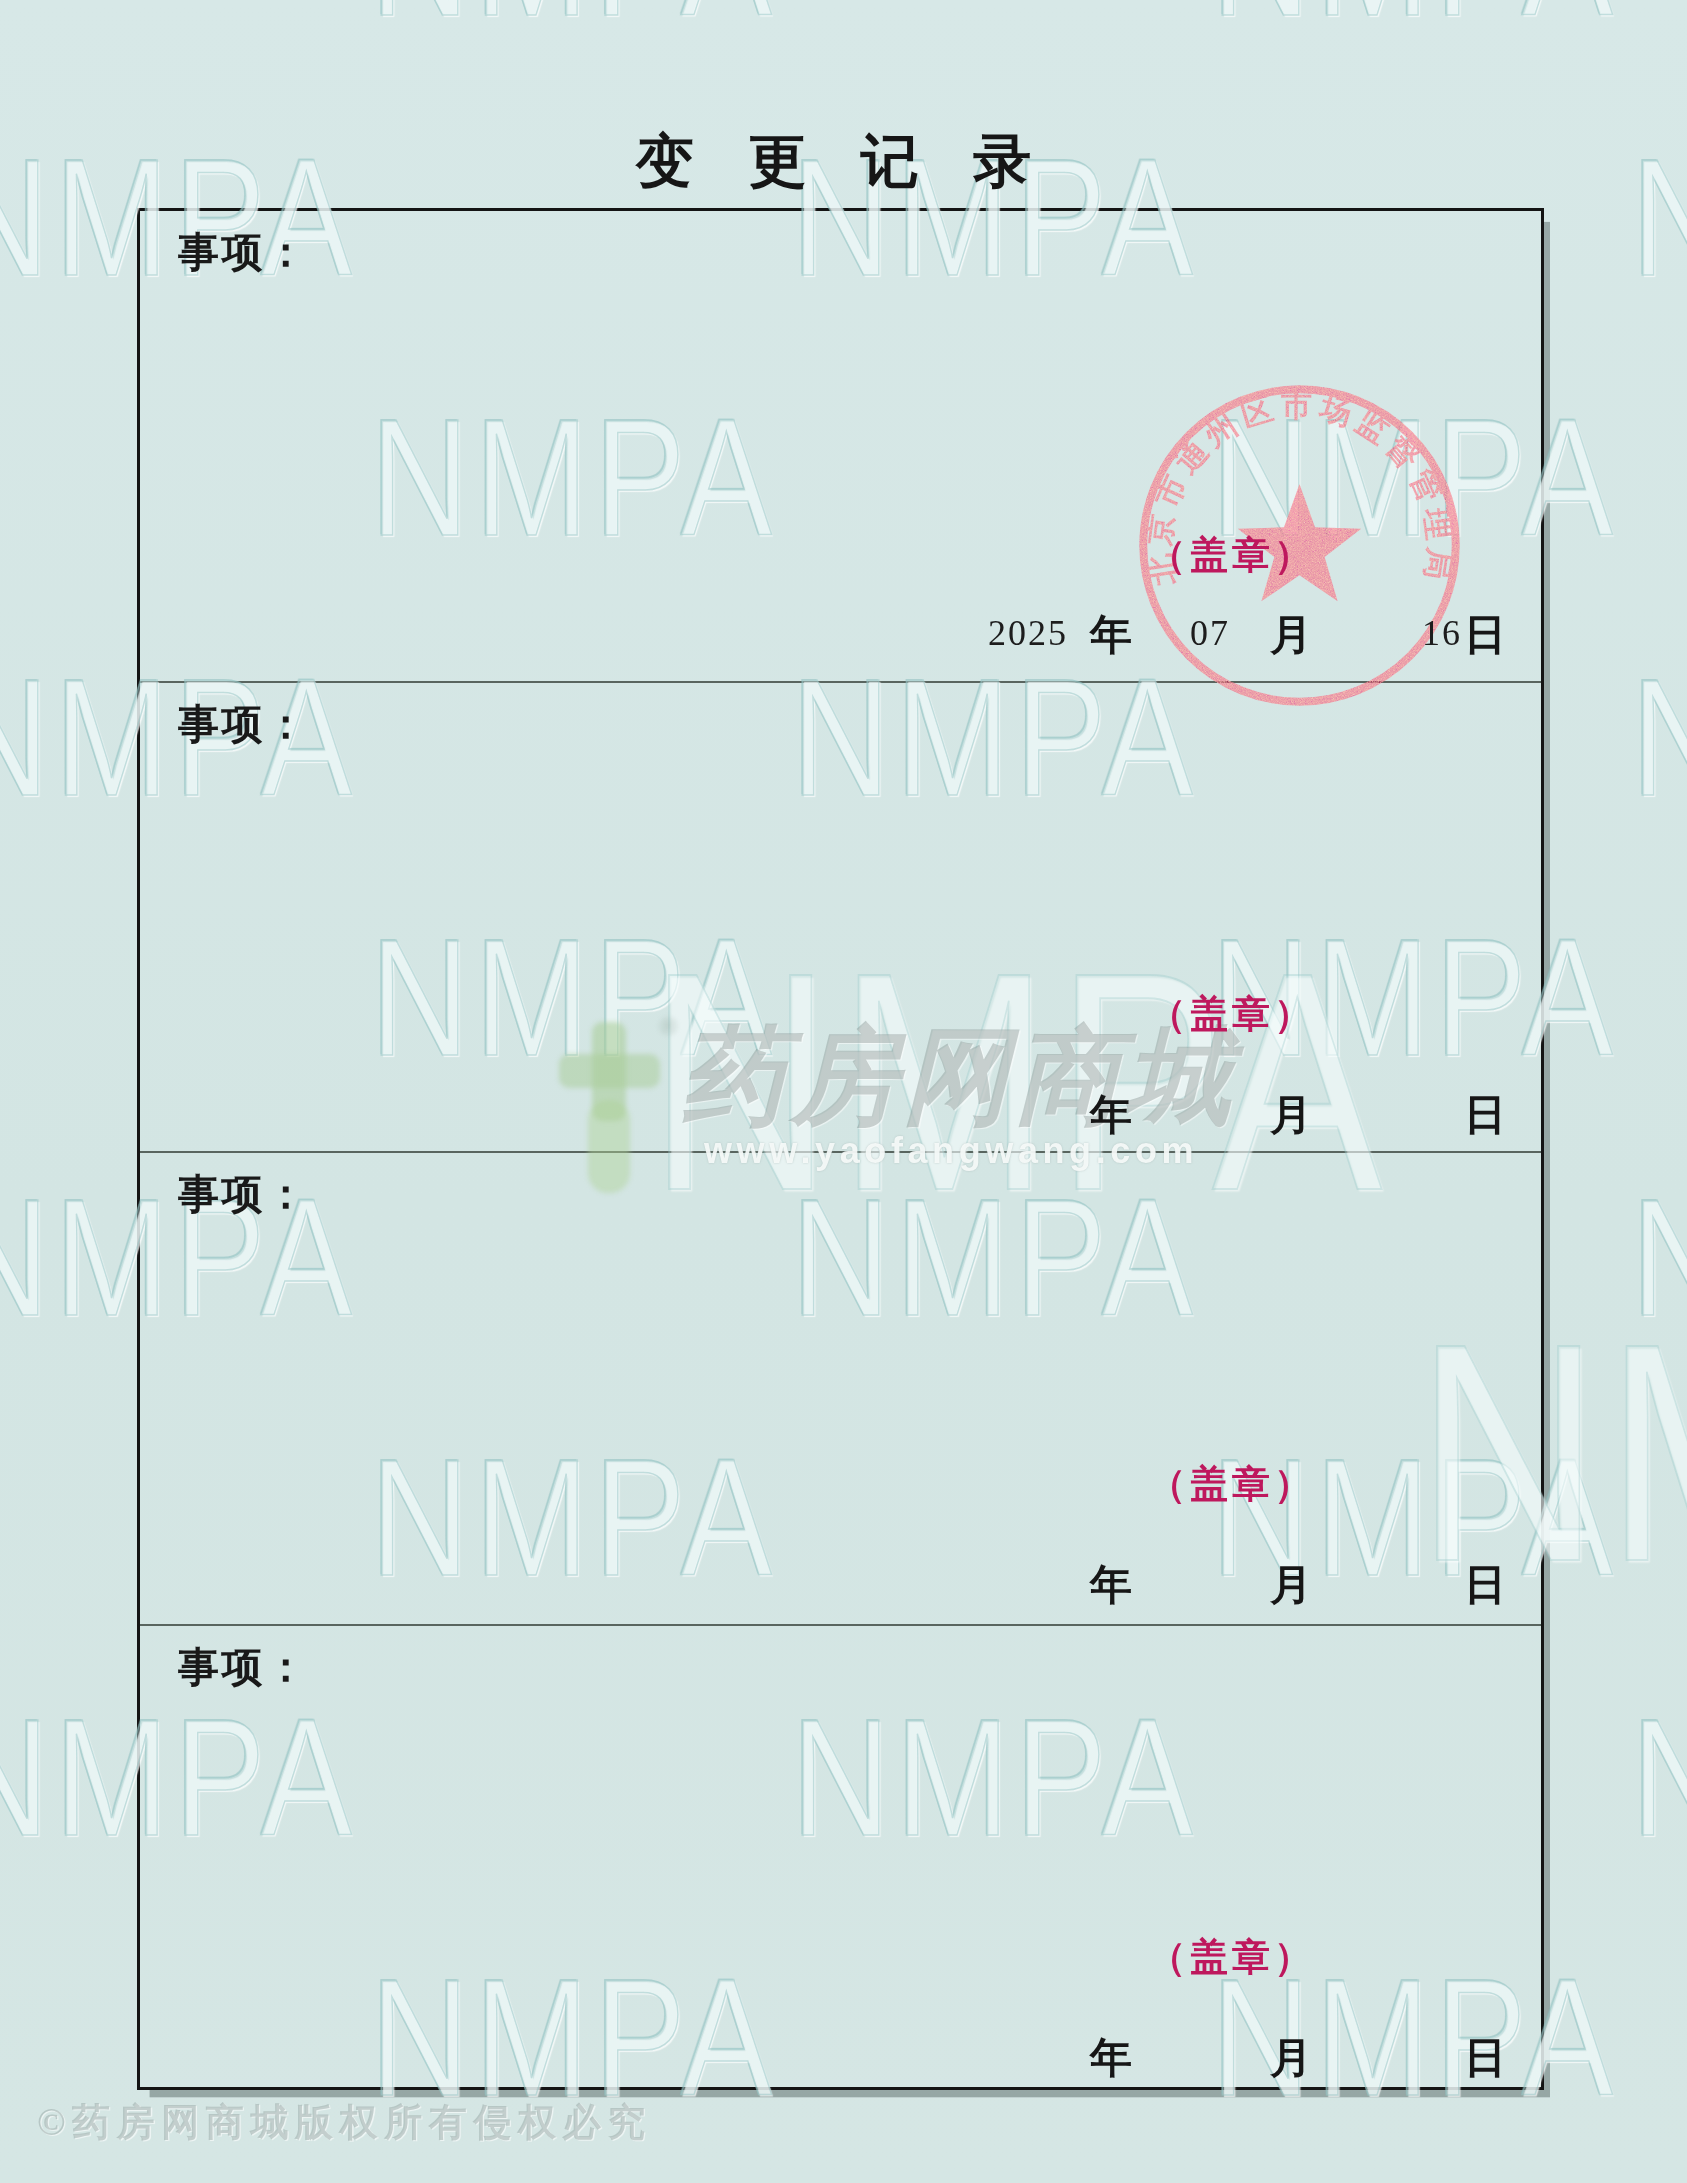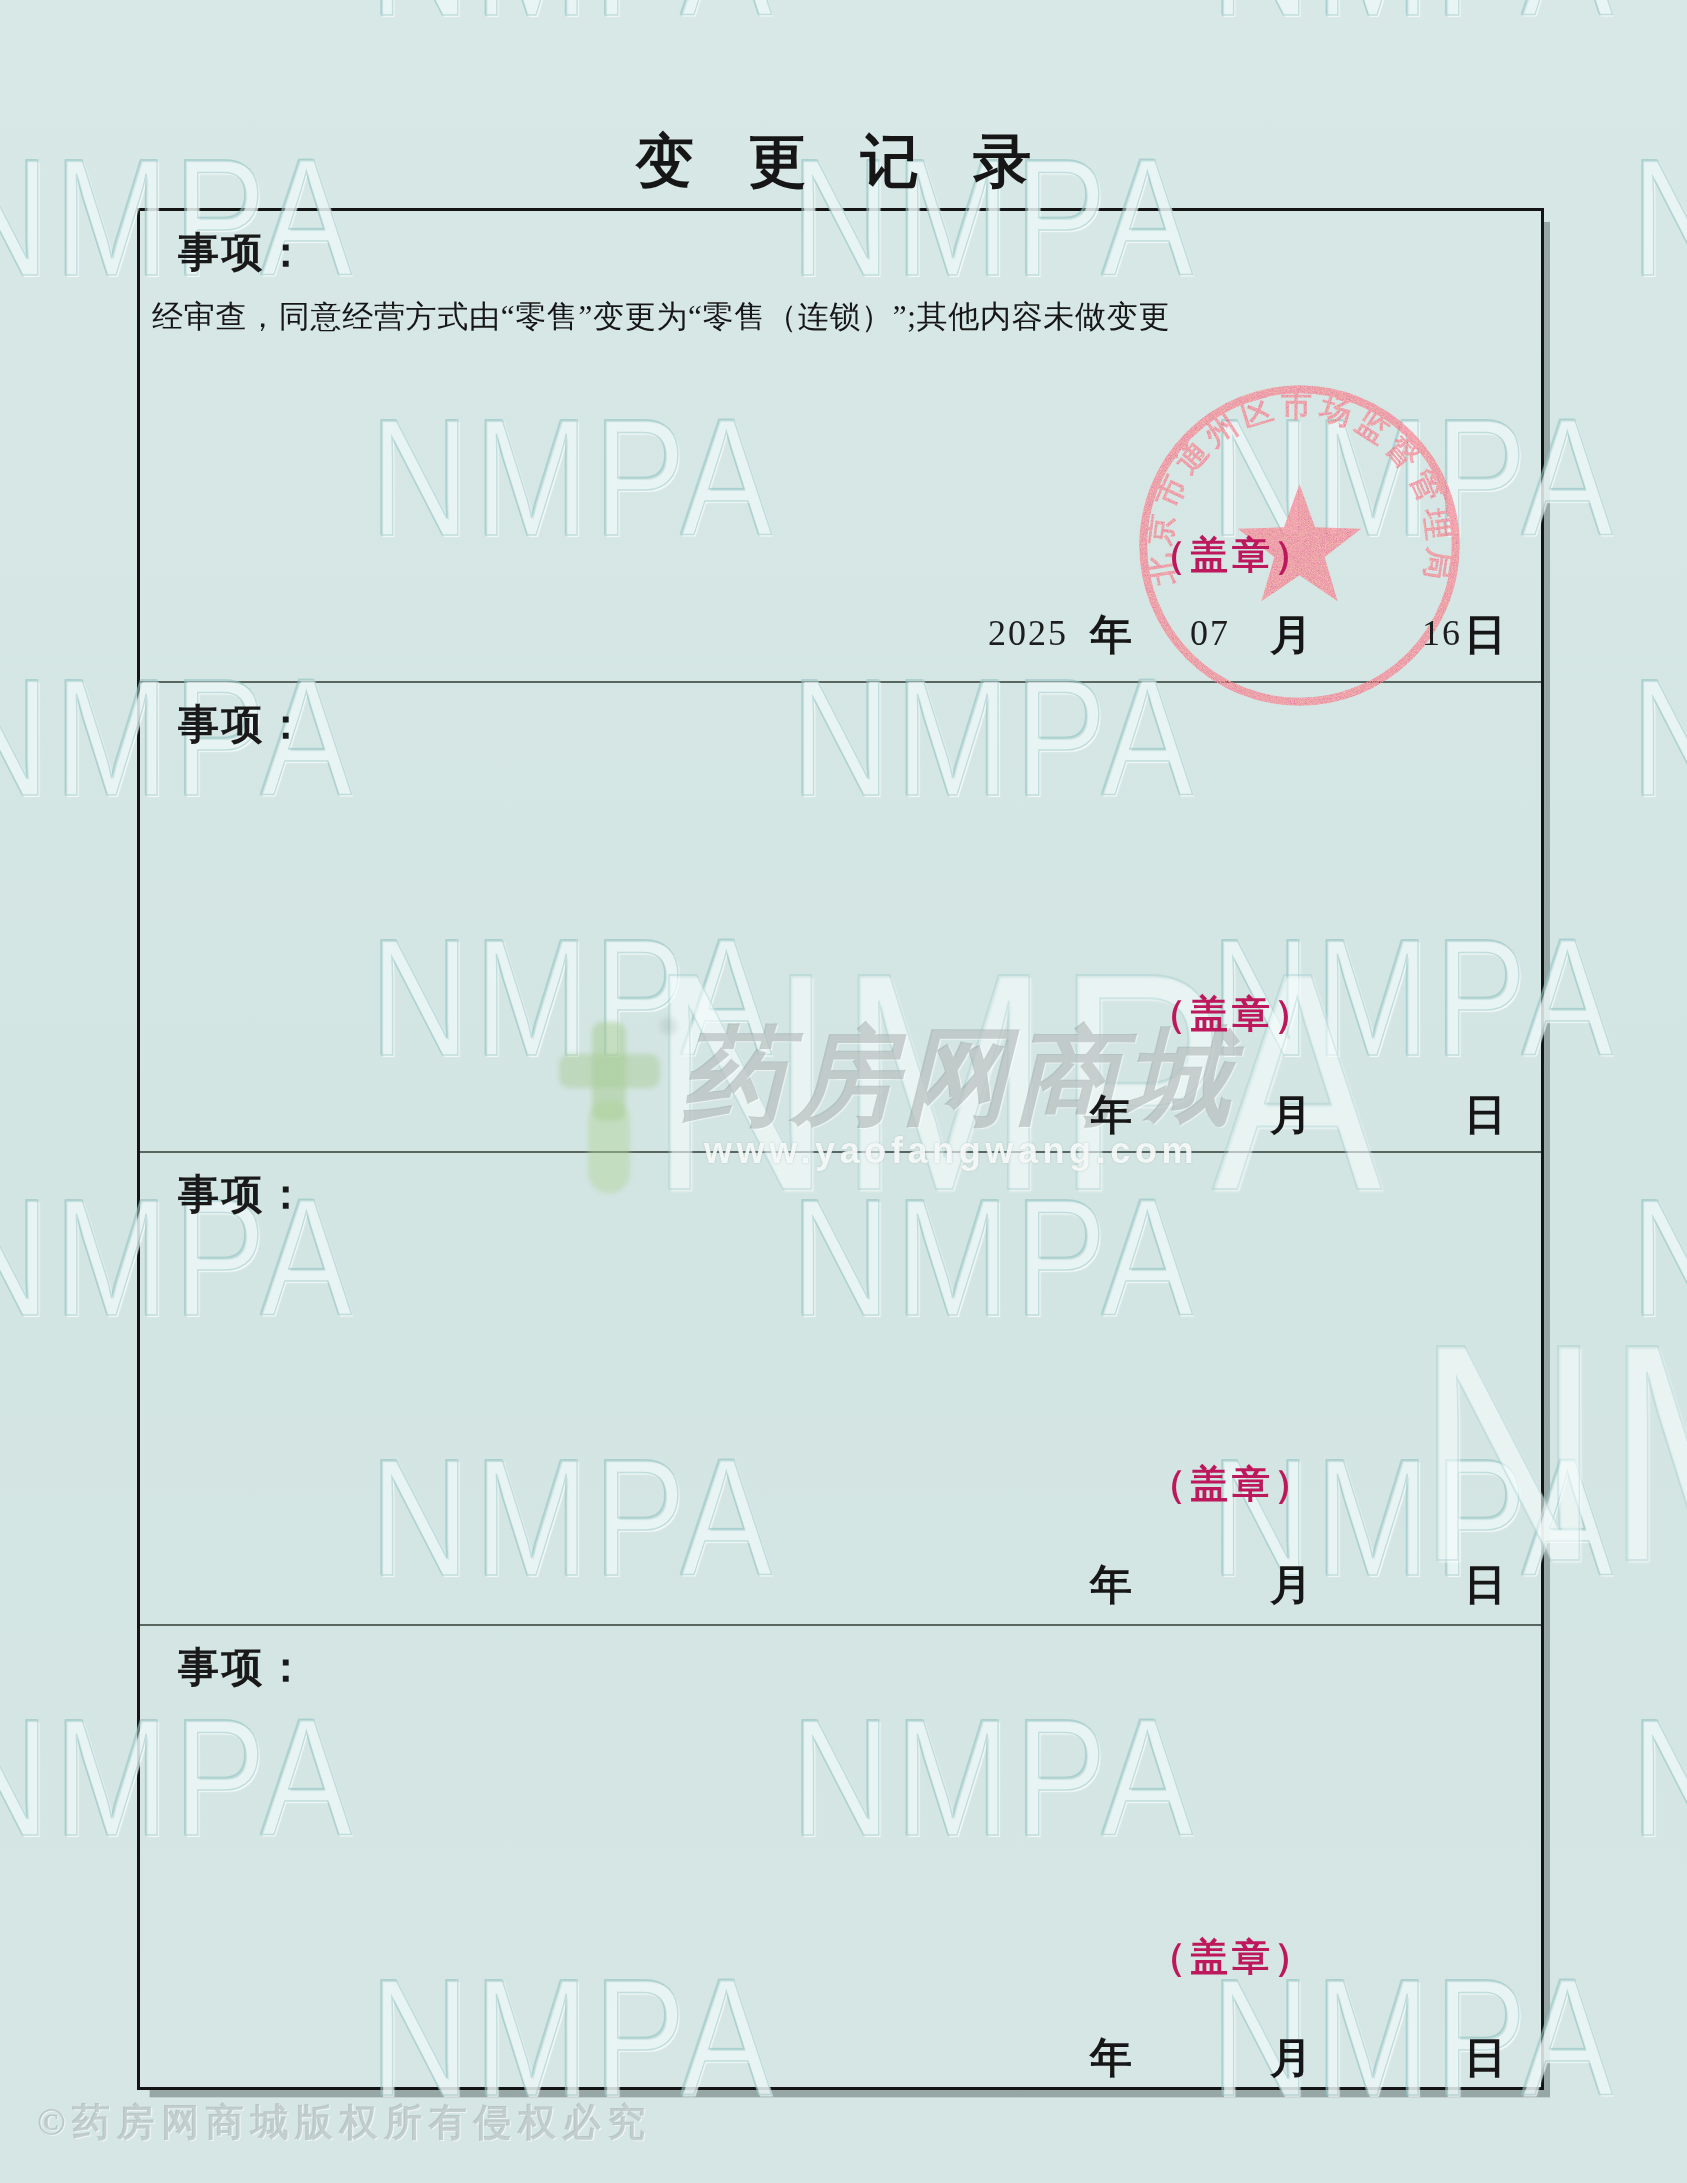--- a/index.html
+++ b/index.html
@@ -142,21 +142,20 @@
   <div class="brand-name">药房网商城</div>
   <div class="brand-url">www.yaofangwang.com</div>
 </div>
 
 <div class="doc-title">变 更 记 录</div>
 
 <div class="record-box">
 
   <div class="section s1">
     <div class="item-label">事项：</div>
-    <div class="item-text">经审查，同意经营方式由“零售”变更为“零售（连锁）”;其他内容未做变更</div>
     <div class="stamp-label">（盖章）</div>
     <div class="date-row">
       <span class="dval pos-yval">2025</span>
       <span class="dlab pos-ylab">年</span>
       <span class="dval pos-mval">07</span>
       <span class="dlab pos-mlab">月</span>
       <span class="dval pos-dval">16</span>
       <span class="dlab pos-dlab">日</span>
     </div>
   </div>

